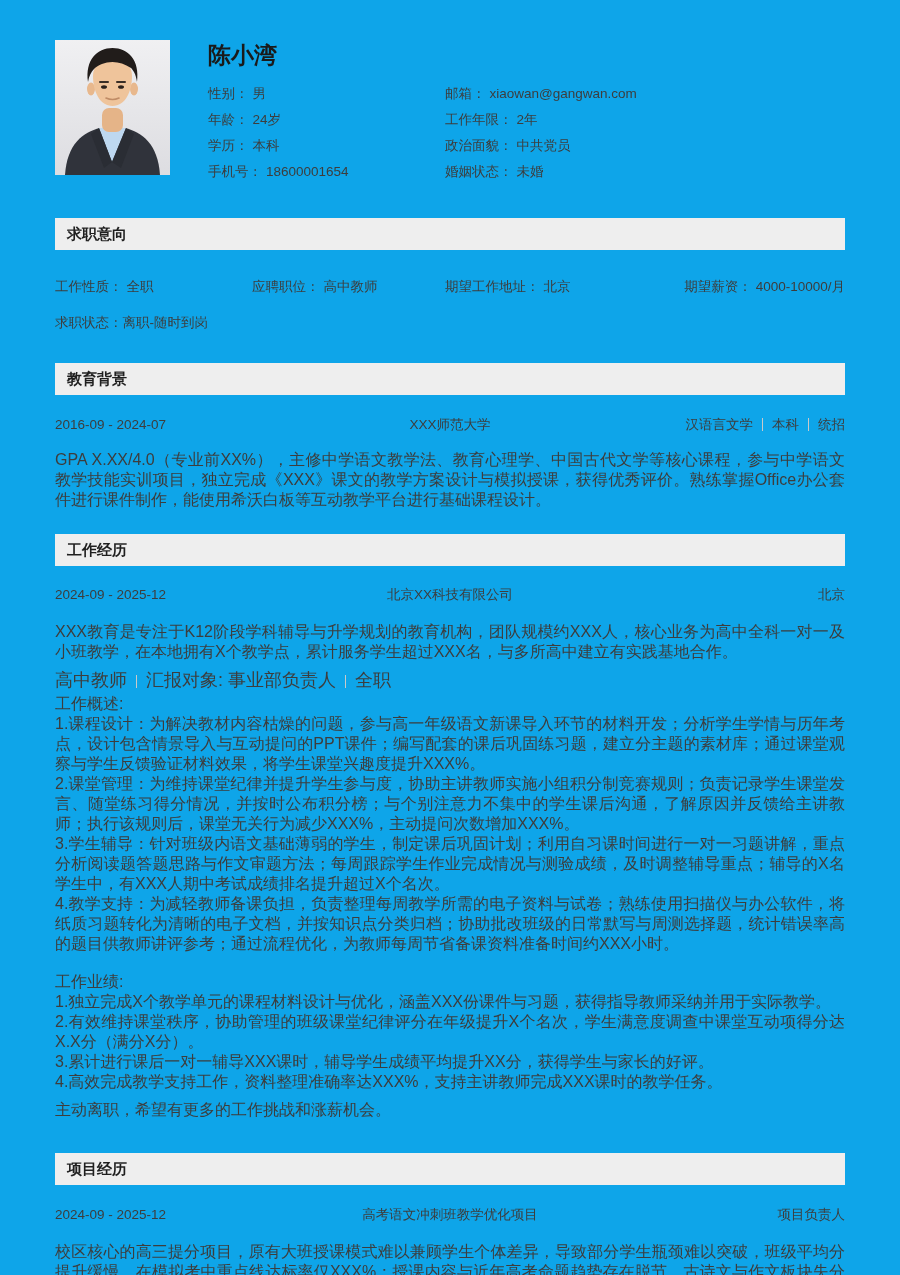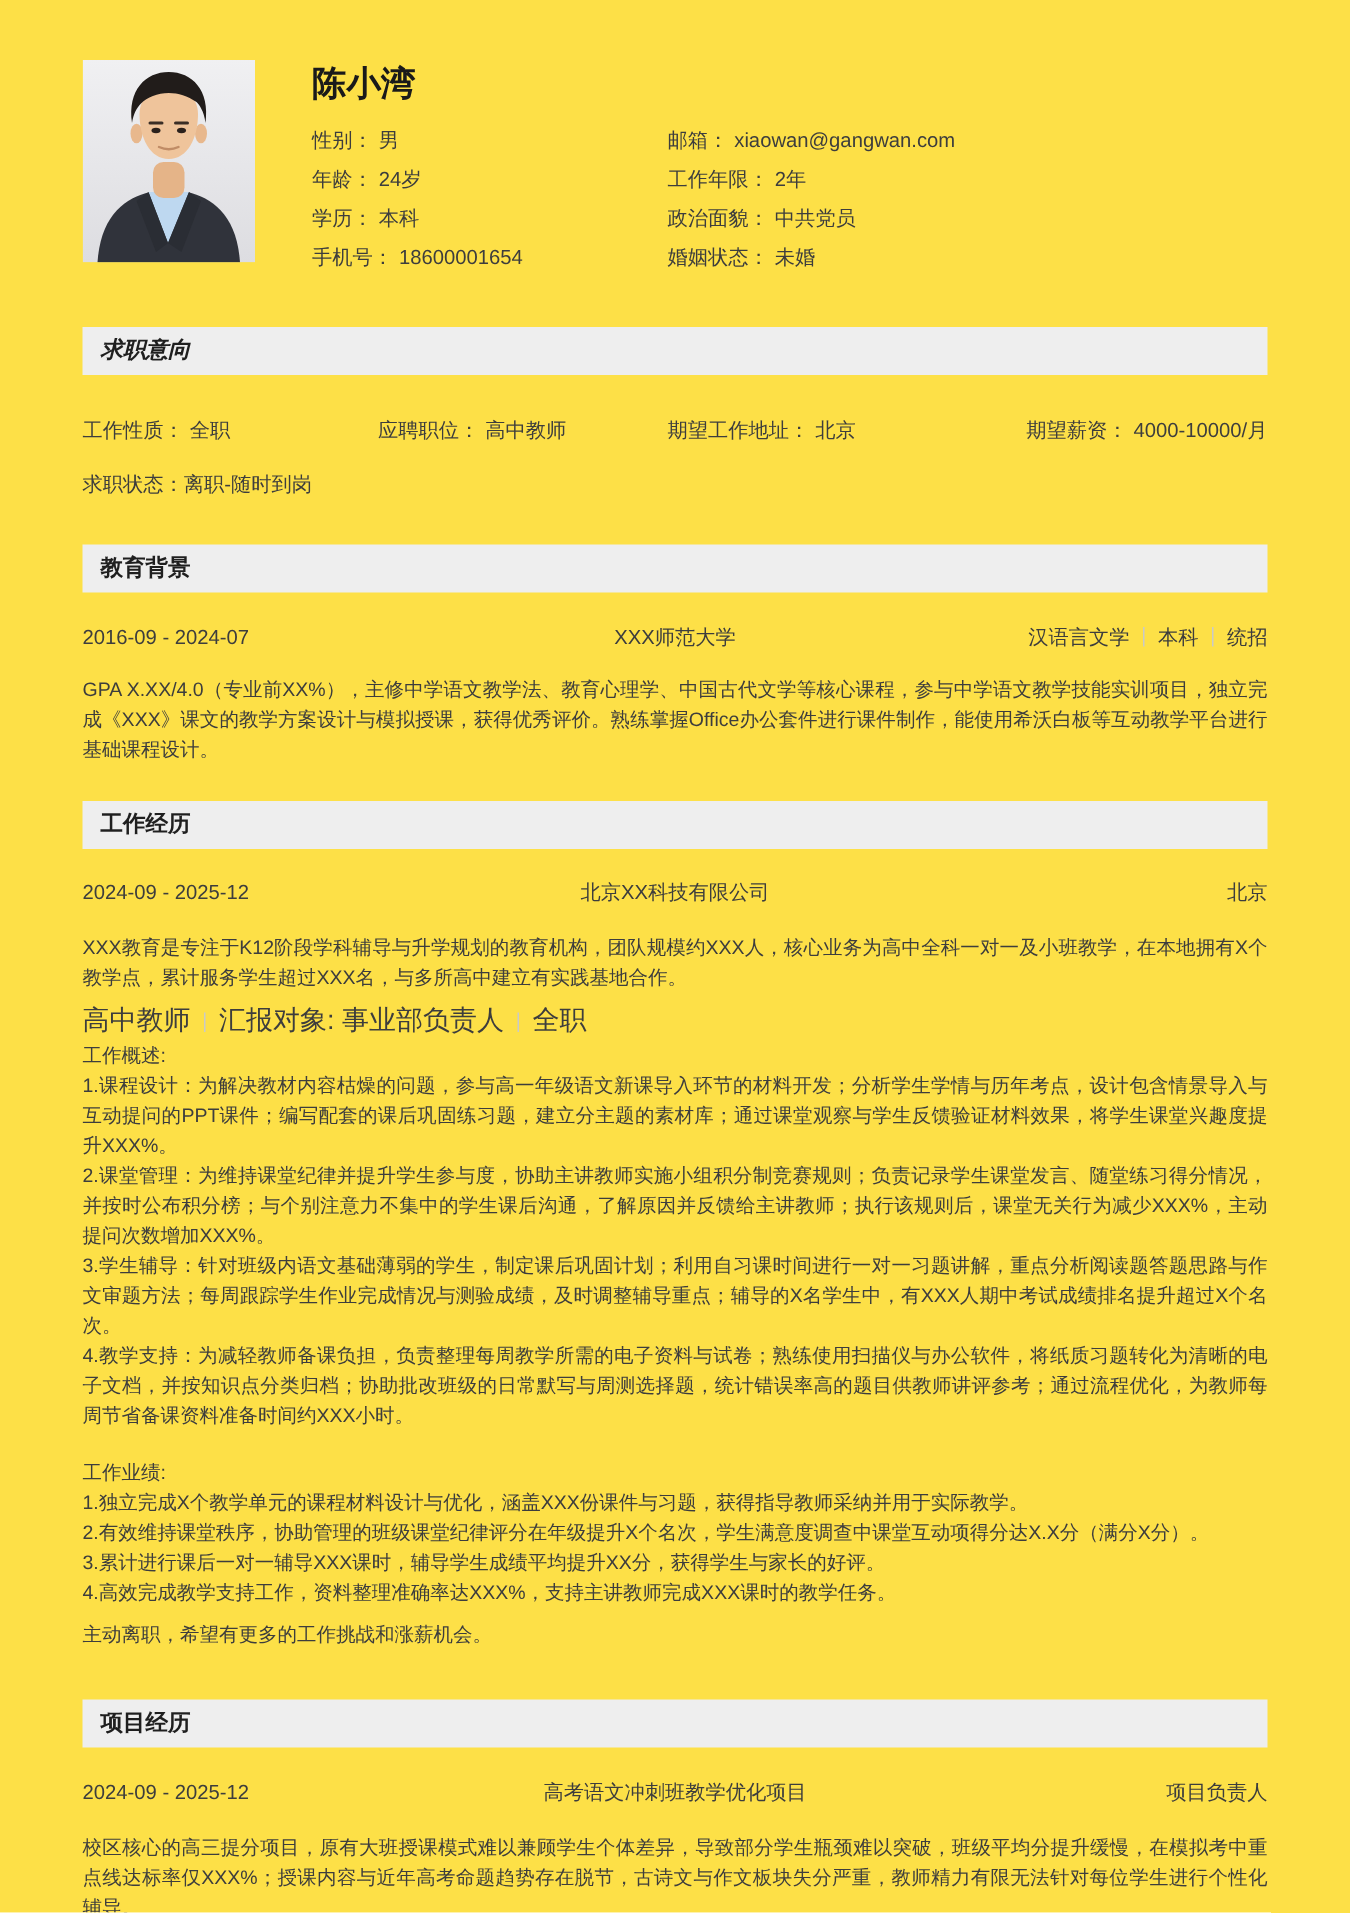--- a/index.html
+++ b/index.html
@@ -2,41 +2,41 @@
 <html><head>
 <meta charset="utf-8">
 <style>
   html,body{margin:0;padding:0;background:#ffffff;}
   .page{
     position:relative;
     width:900px;height:1275px;
     overflow:hidden;
     box-sizing:border-box;
     padding:40px 55px 0 55px;
-    background:#fde047;
+    background:#0ea5e9;
     font-family:"Liberation Sans","DejaVu Sans",sans-serif;
     color:#3d3d3d;
   }
   
   .header{display:flex;align-items:flex-start;}
   .photo{width:115px;height:135px;flex:0 0 115px;margin-right:38px;overflow:hidden;}
   .photo svg{display:block;}
   .id-block{flex:1;padding-top:2px;}
   .name{font-size:23px;font-weight:bold;color:#1a1a1a;line-height:26px;margin-bottom:13px;}
   .info-grid{display:grid;grid-template-columns:237px 1fr;grid-auto-rows:26px;align-items:center;}
   .info-cell{font-size:13.5px;color:#3d3d3d;white-space:nowrap;}
   .info-cell .lbl{margin-right:4px;}
   
   .section-bar{
     height:32px;line-height:32px;
     background:#eeeeee;
     font-size:15px;font-weight:bold;color:#1f1f1f;
     padding:0 12px;box-sizing:border-box;
   }
-  .mt-intent{margin-top:33px;font-style:italic;}
+  .mt-intent{margin-top:33px;}
   .mt-edu{margin-top:30px;}
   .mt-work{margin-top:24px;}
   .mt-proj{margin-top:33px;}
   
   .intent-row{
     margin-top:27px;
     display:grid;grid-template-columns:197px 193px 215px 1fr;
     font-size:13.5px;line-height:20px;
   }
   .intent-field{white-space:nowrap;}
@@ -53,21 +53,21 @@
   .meta .m-right{text-align:right;white-space:nowrap;}
   .mt-meta-edu{margin-top:20px;}
   .mt-meta-work{margin-top:19px;}
   .mt-meta-proj{margin-top:20px;}
   .sep{
     display:inline-block;width:1px;height:13px;background:#c9c9c9;
     margin:0 9px;vertical-align:-2px;
   }
   
   .para{
-    font-size:13px;line-height:20px;color:#3d3d3d;
+    font-size:16px;line-height:20px;color:#3d3d3d;
     text-align:justify;margin:0;
   }
   .edu-para{margin-top:15px;}
   .company-para{margin-top:17px;}
   .role-line{margin-top:8px;font-size:18px;line-height:20px;white-space:nowrap;}
   .overview-block{margin-top:4px;}
   .achieve-block{margin-top:18px;}
   .leave-line{margin-top:8px;}
   .proj-para{margin-top:17px;}
 </style>

